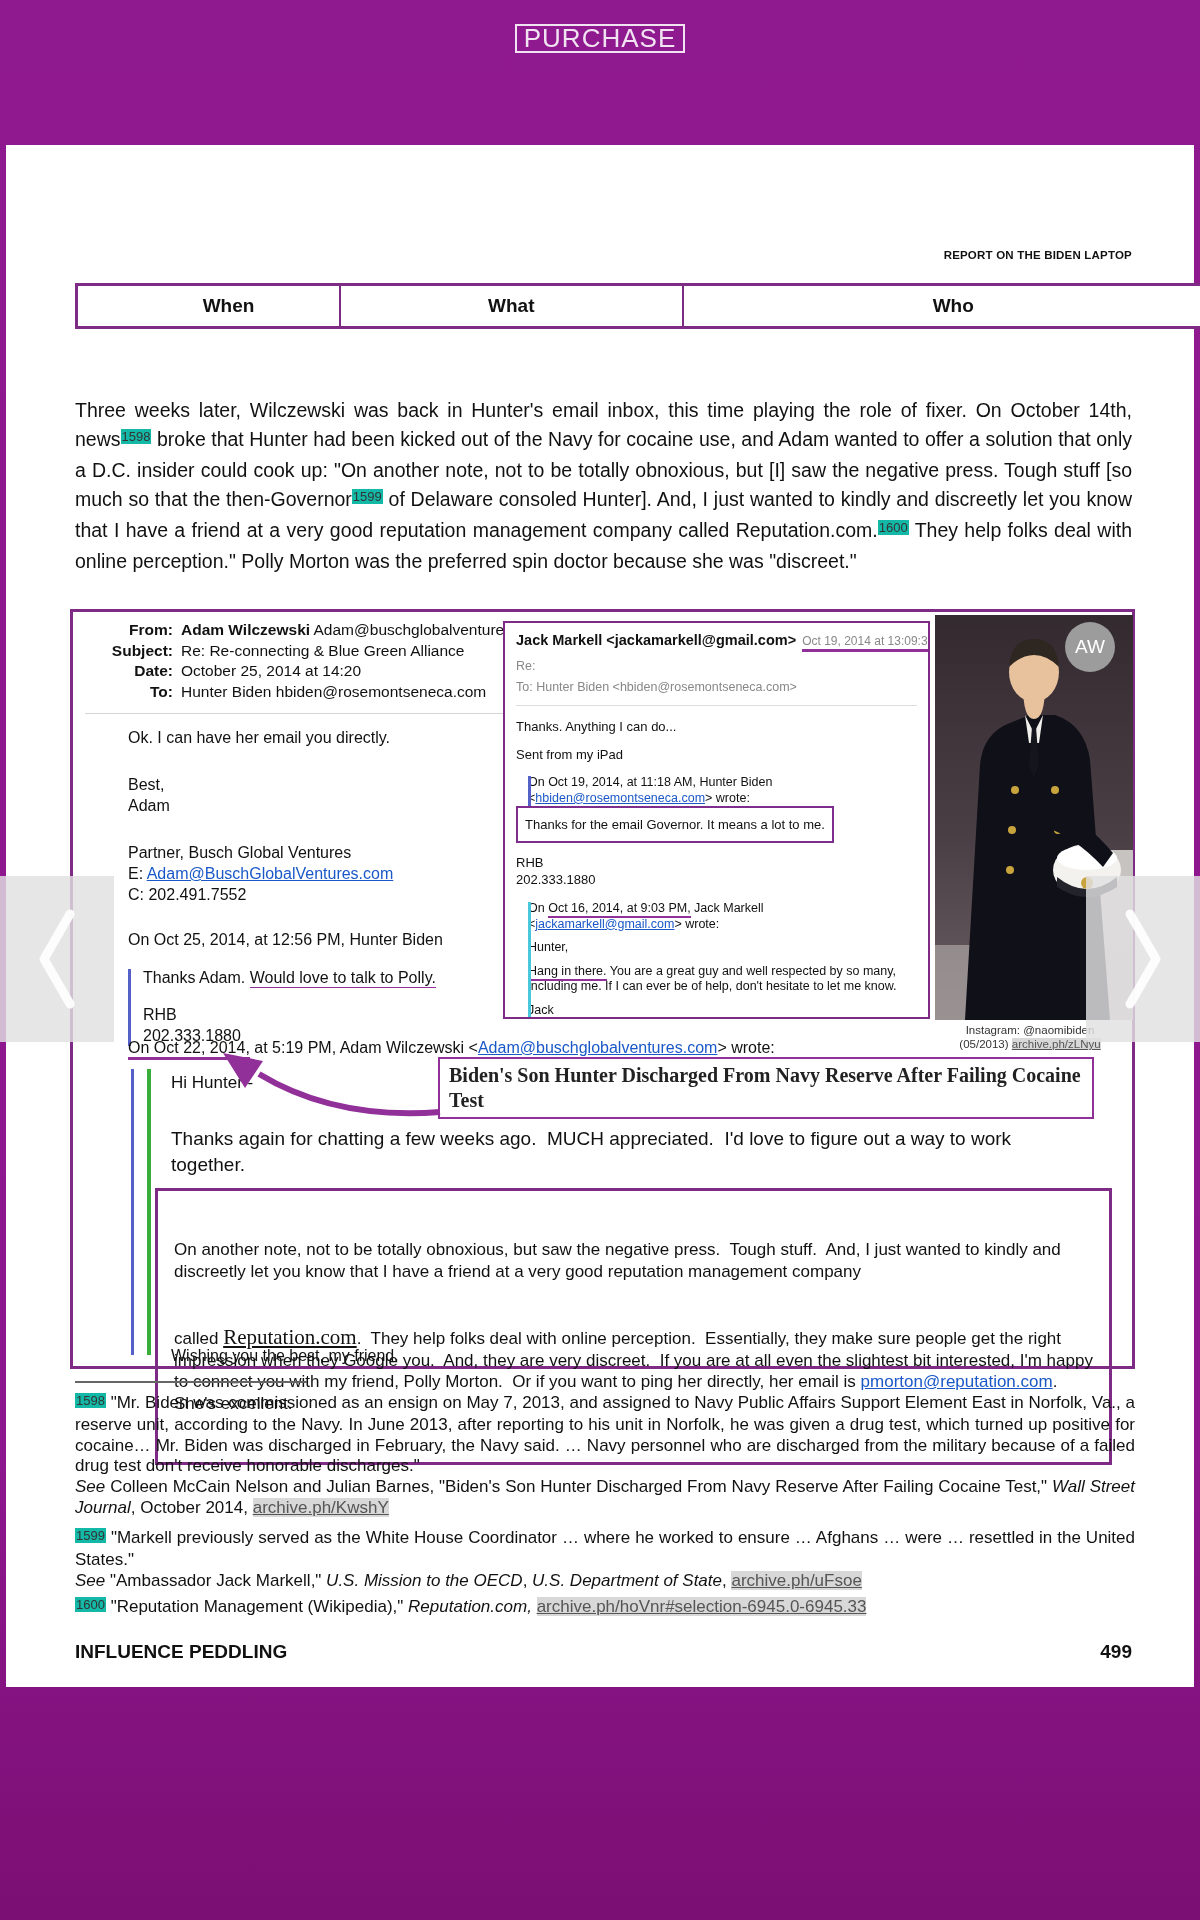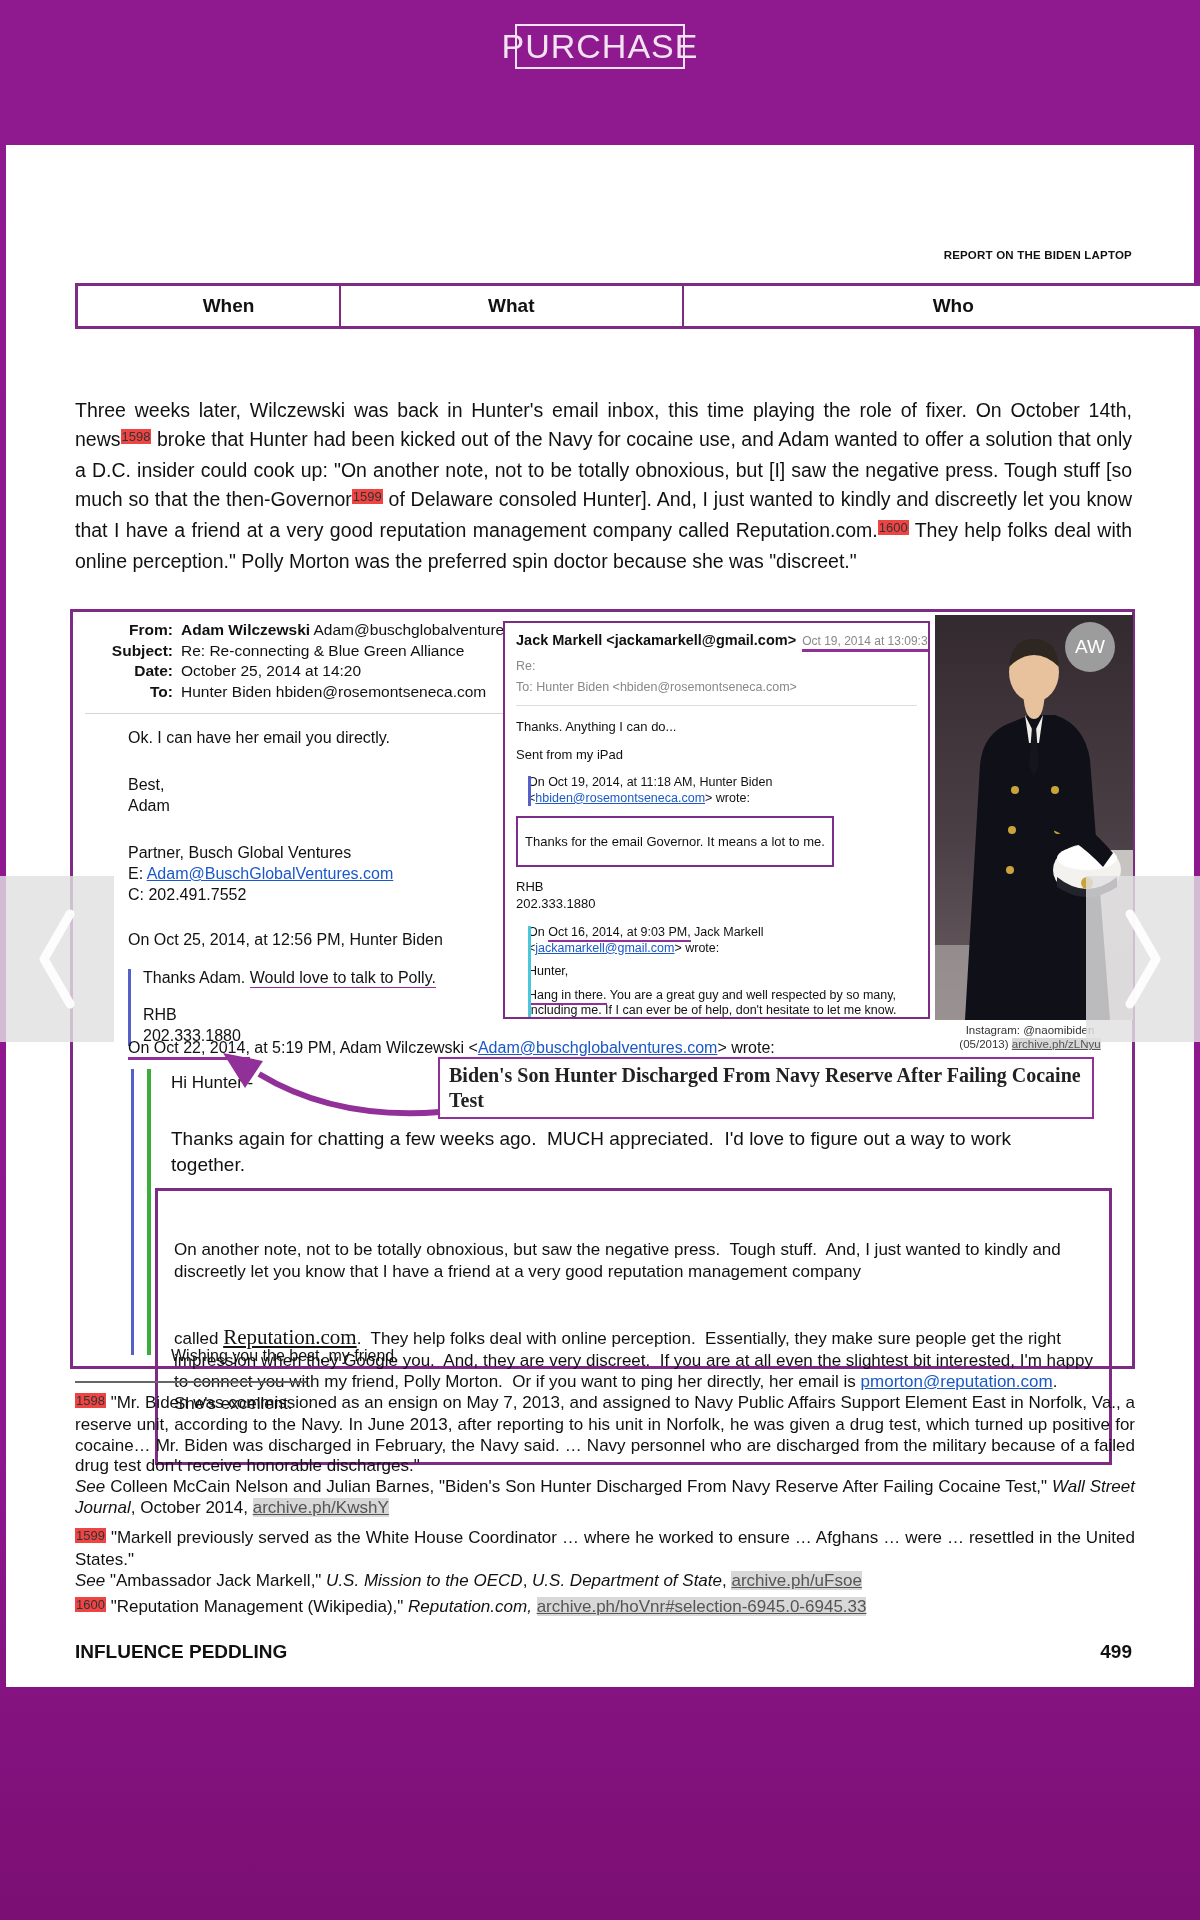--- a/index.html
+++ b/index.html
@@ -3,39 +3,39 @@
 <meta charset="utf-8">
 <style>
   html,body{margin:0;padding:0;}
   body{
     width:1200px;height:1920px;position:relative;overflow:hidden;
     background:linear-gradient(180deg,#8f198f 0%,#8e168e 76%,#7b0f73 100%);
     font-family:"Liberation Sans","DejaVu Sans",sans-serif;color:#111;
   }
   
   .purchase{
-    position:absolute;left:515px;top:24px;width:170px;height:45px;
+    position:absolute;left:515px;top:24px;width:170px;height:29px;
     border:2px solid #f2e3f2;color:#f2e3f2;display:flex;align-items:center;justify-content:center;
-    font-size:34px;letter-spacing:1px;cursor:pointer;box-sizing:border-box;
+    font-size:26px;letter-spacing:1px;cursor:pointer;box-sizing:border-box;
   }
   
   .page{position:absolute;left:6px;top:145px;width:1188px;height:1542px;background:#ffffff;}
   .report-label{position:absolute;top:104px;right:62px;font-size:11.5px;font-weight:bold;letter-spacing:.2px;}
   
   .tbl{position:absolute;left:69px;top:138px;width:1151px;border:3px solid #7d2b85;box-sizing:border-box;padding-left:40px;}
   .tbl .tr{display:flex;}
   .tbl .td{box-sizing:border-box;border-left:2px solid #7d2b85;display:flex;align-items:center;justify-content:center;font-size:19px;padding:9px 4px;}
   .tbl .td:first-child{border-left:none;}
   .tbl .hrow .td{font-weight:bold;background:#fff;}
   .tbl .drow{border-top:3px solid #7d2b85;}
   .tbl .drow .td{background:#eae9e9;}
   .c1{width:20%;} .c2{width:31%;} .c3{width:49%;}
   
   .intro{position:absolute;left:69px;top:251px;width:1057px;font-size:19.5px;line-height:29px;text-align:justify;}
-  .fnm{background:#ef4444;font-size:13px;padding:0 1px;position:relative;top:-5px;color:#333;}
+  .fnm{background:#14b8a6;font-size:13px;padding:0 1px;position:relative;top:-5px;color:#333;}
   
   .emailbox{position:absolute;left:64px;top:464px;width:1065px;height:760px;border:3px solid #7d2b85;box-sizing:border-box;background:#fff;}
   .eh{position:absolute;left:12px;top:8px;width:432px;overflow:hidden;}
   .eh .row{display:flex;line-height:20.5px;white-space:nowrap;}
   .eh .lab{width:88px;text-align:right;font-weight:bold;font-size:15.5px;flex:none;}
   .eh .val{font-size:15.5px;margin-left:8px;overflow:hidden;}
   .eh-hr{position:absolute;left:12px;top:101px;width:424px;border-top:1px solid #d5d5d5;}
   .ebody{position:absolute;left:55px;top:99px;width:380px;font-size:16px;line-height:21px;}
   .ebody p{margin:16px 0 0 0;}
   .nowrap{white-space:nowrap;overflow:hidden;}
@@ -64,21 +64,21 @@
   
   .inner{position:absolute;left:430px;top:9px;width:427px;height:398px;border:2.5px solid #7d2b85;background:#fff;box-sizing:border-box;padding:9px 11px;overflow:hidden;z-index:2;}
   .inner .srow{display:flex;justify-content:space-between;align-items:baseline;}
   .inner .sender{font-size:14.5px;font-weight:bold;white-space:nowrap;}
   .inner .idate{font-size:12px;color:#888;white-space:nowrap;margin-left:6px;}
   .inner .meta{font-size:12.5px;color:#888;margin-top:7px;}
   .inner .ihr{border-top:1px solid #ddd;margin-top:11px;}
   .inner .t{font-size:13px;margin-top:13px;}
   .iq{position:relative;padding-left:12px;margin-top:13px;font-size:12.5px;line-height:15.5px;}
   .iq .qbar{top:1px;}
-  .minibox{display:inline-block;border:2.5px solid #7d2d8c;padding:16px 7px;font-size:13px;margin-top:10px;}
+  .minibox{display:inline-block;border:2.5px solid #7d2d8c;padding:9px 7px;font-size:13px;}
   .sig13{font-size:13px;line-height:17px;margin-top:11px;}
   .iq2 p{margin:8px 0 0 0;}
   .iq2 p:first-child{margin-top:0;}
   
   .photo{position:absolute;left:862px;top:3px;width:198px;height:405px;z-index:1;}
   .avatar{position:absolute;left:992px;top:10px;width:50px;height:50px;border-radius:50%;background:#9c9c9c;color:#fff;display:flex;align-items:center;justify-content:center;font-size:19px;z-index:3;}
   .caption{position:absolute;left:852px;top:411px;width:210px;text-align:center;font-size:11.5px;line-height:14px;color:#333;z-index:2;}
   .arrow-svg{position:absolute;left:0;top:0;width:1059px;height:754px;pointer-events:none;z-index:4;}
   
   .fnsep{position:absolute;left:69px;top:1236px;width:232px;border-top:2px solid #666;}

